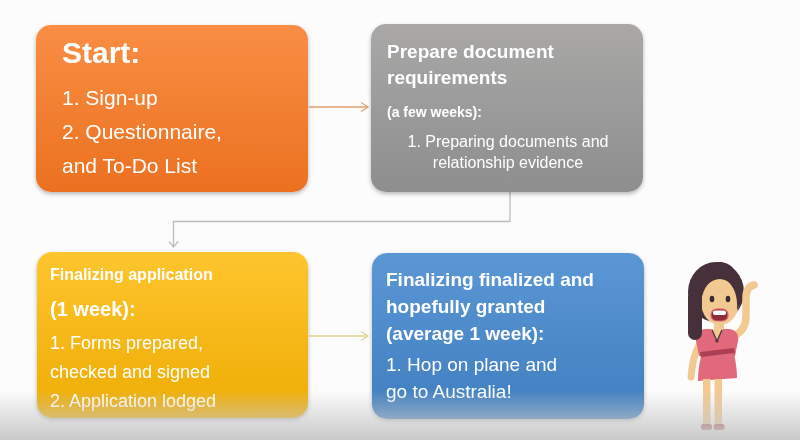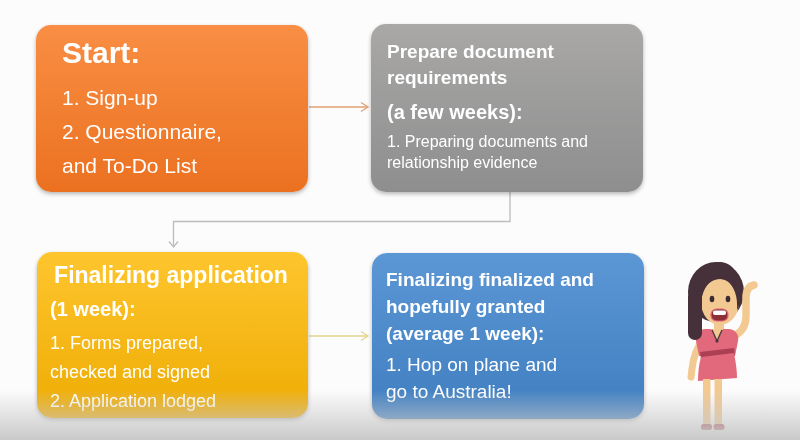--- a/index.html
+++ b/index.html
@@ -21,25 +21,25 @@
   .box-start{left:36px;top:25px;width:272px;height:167px;padding:8px 24px 0 26px;}
   .box-prepare{left:371px;top:24px;width:272px;height:168px;padding:15px 14px 9px 16px;}
   .box-finalize{left:37px;top:252px;width:271px;height:166px;padding:6px 16px 0 13px;}
   .box-granted{left:372px;top:253px;width:272px;height:166px;padding:13px 12px 0 14px;}
 
   .start-title{font-size:30px;font-weight:bold;line-height:40px;}
   .start-line{font-size:21px;line-height:34px;}
   .start-lines{margin-top:8px;}
 
   .prepare-title-line{font-size:19px;font-weight:bold;line-height:26px;}
-  .prepare-subtitle{font-size:20px;font-weight:bold;line-height:26px;margin-top:8px;}
-  .prepare-lines{margin-top:6px;}
+  .prepare-subtitle{font-size:14px;font-weight:bold;line-height:26px;margin-top:8px;}
+  .prepare-lines{margin-top:6px;text-align:center;}
   .prepare-line{font-size:16px;line-height:21px;}
 
-  .finalize-title{font-size:23px;font-weight:bold;line-height:34px;text-align:center;}
+  .finalize-title{font-size:16px;font-weight:bold;line-height:34px;}
   .finalize-subtitle{font-size:20px;font-weight:bold;line-height:34px;}
   .finalize-line{font-size:18px;line-height:29px;}
   .finalize-lines{margin-top:3px;}
 
   .granted-title-line{font-size:19px;font-weight:bold;line-height:27px;}
   .granted-subtitle{font-size:19px;font-weight:bold;line-height:27px;}
   .granted-lines{margin-top:4px;}
   .granted-line{font-size:19px;line-height:27px;}
 
   .connector-layer{position:absolute;left:0;top:0;width:800px;height:440px;pointer-events:none;}

